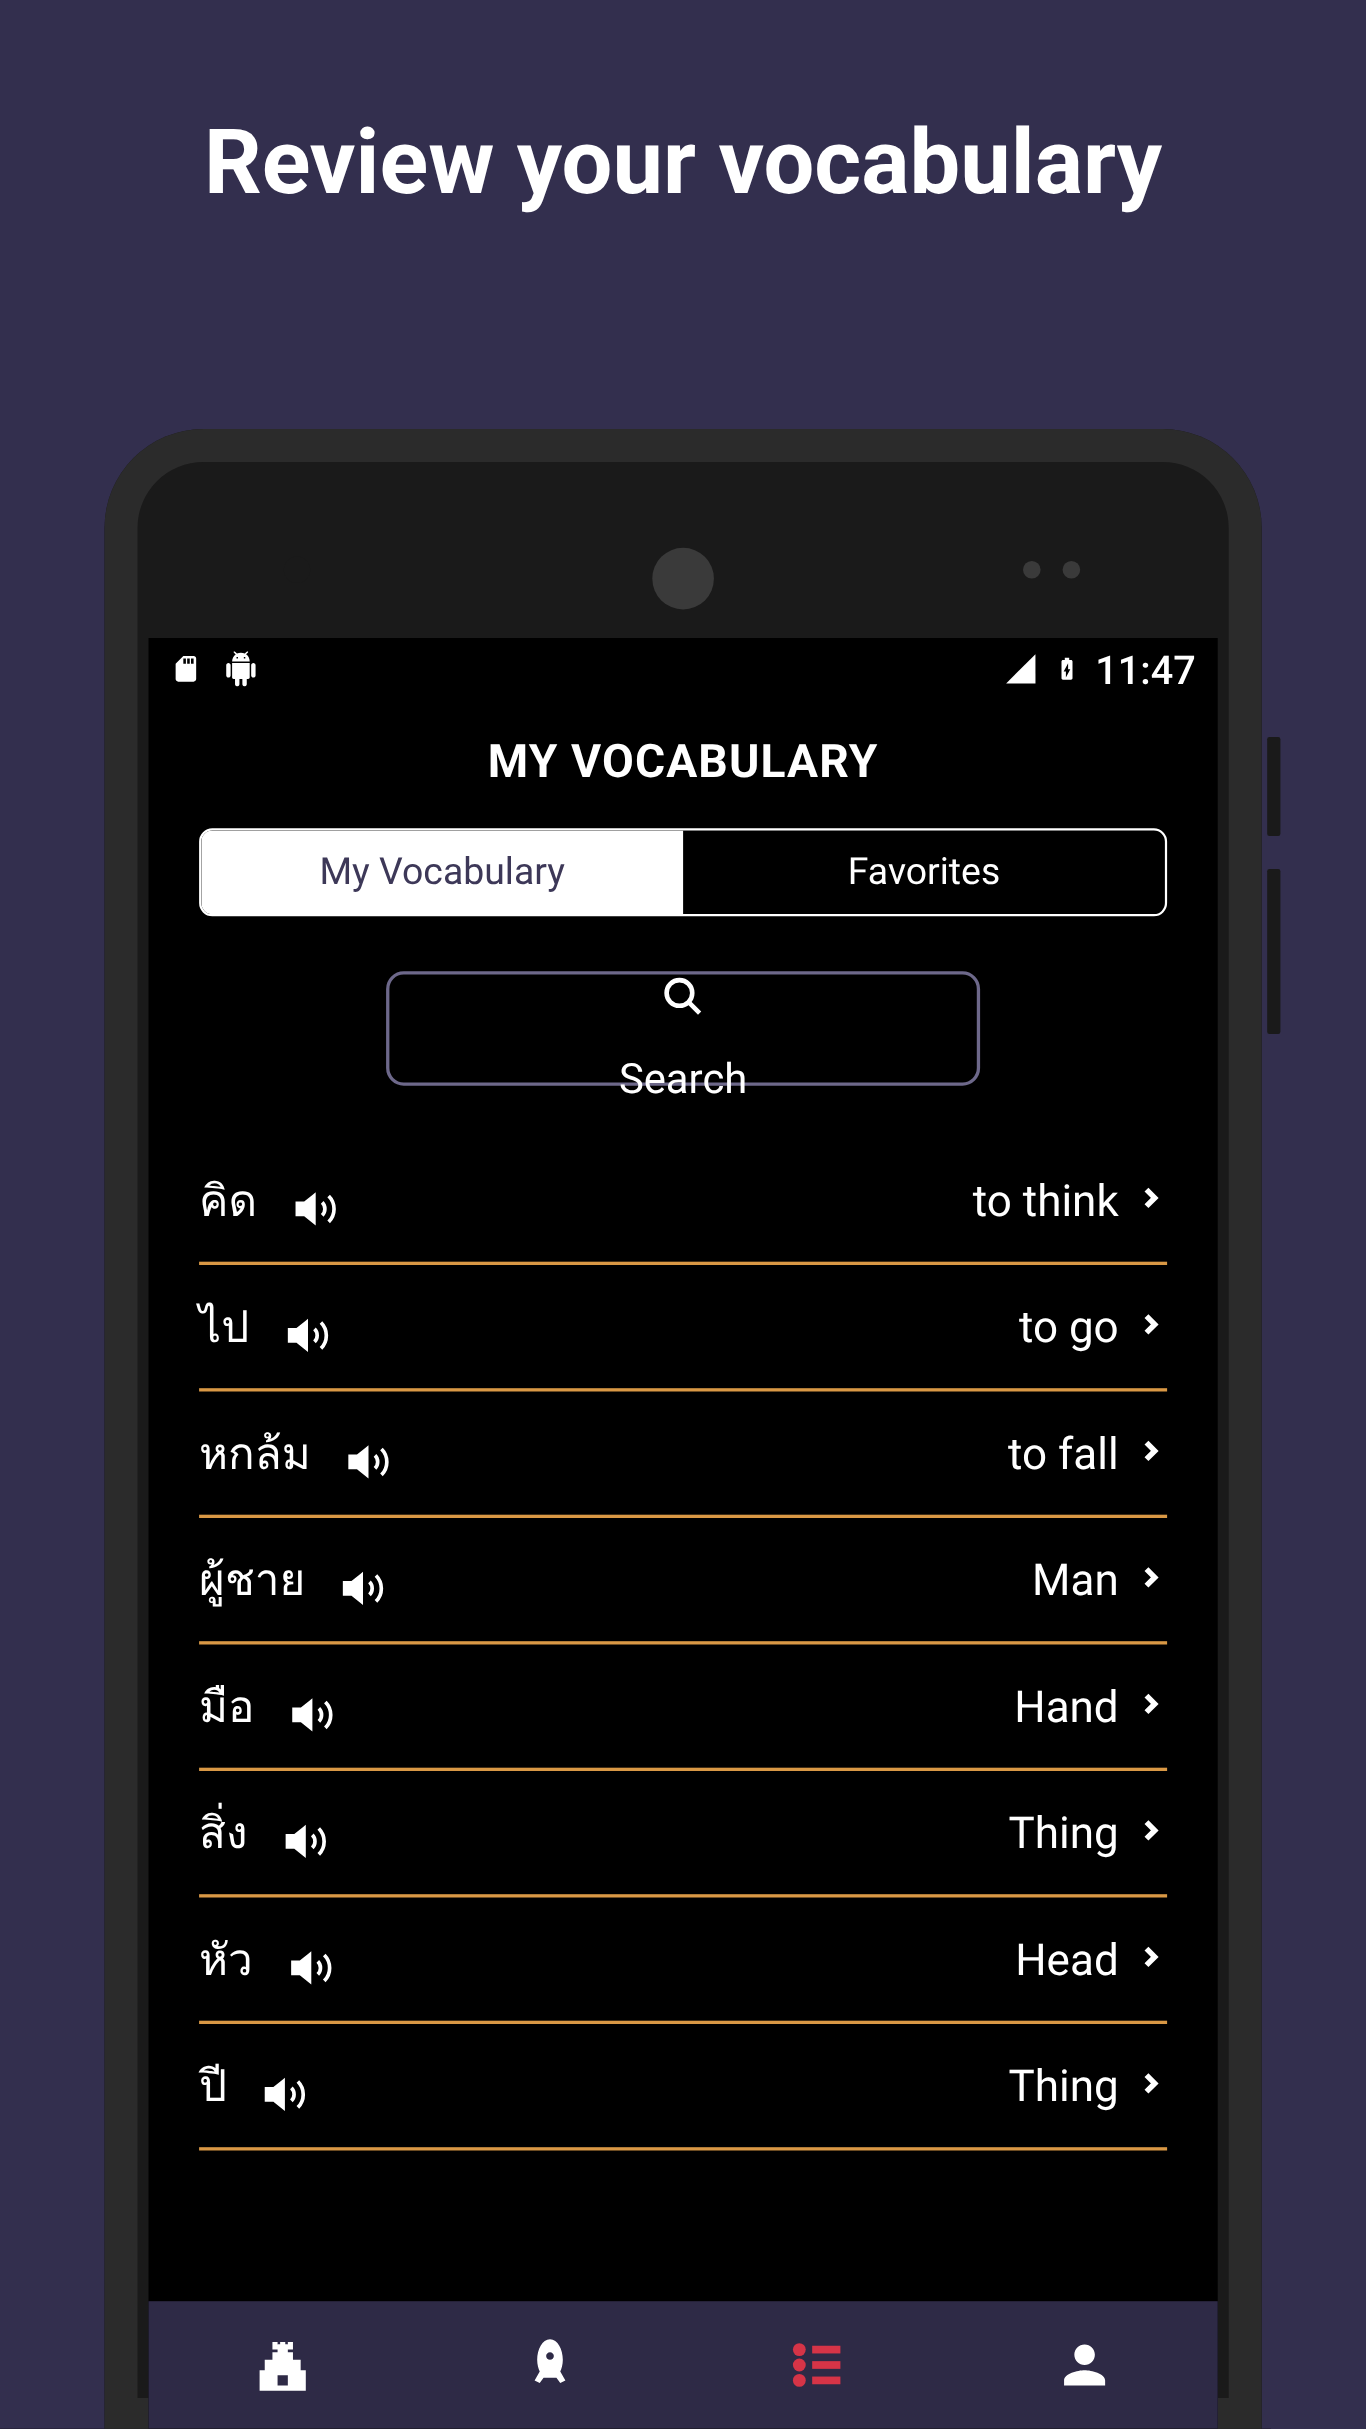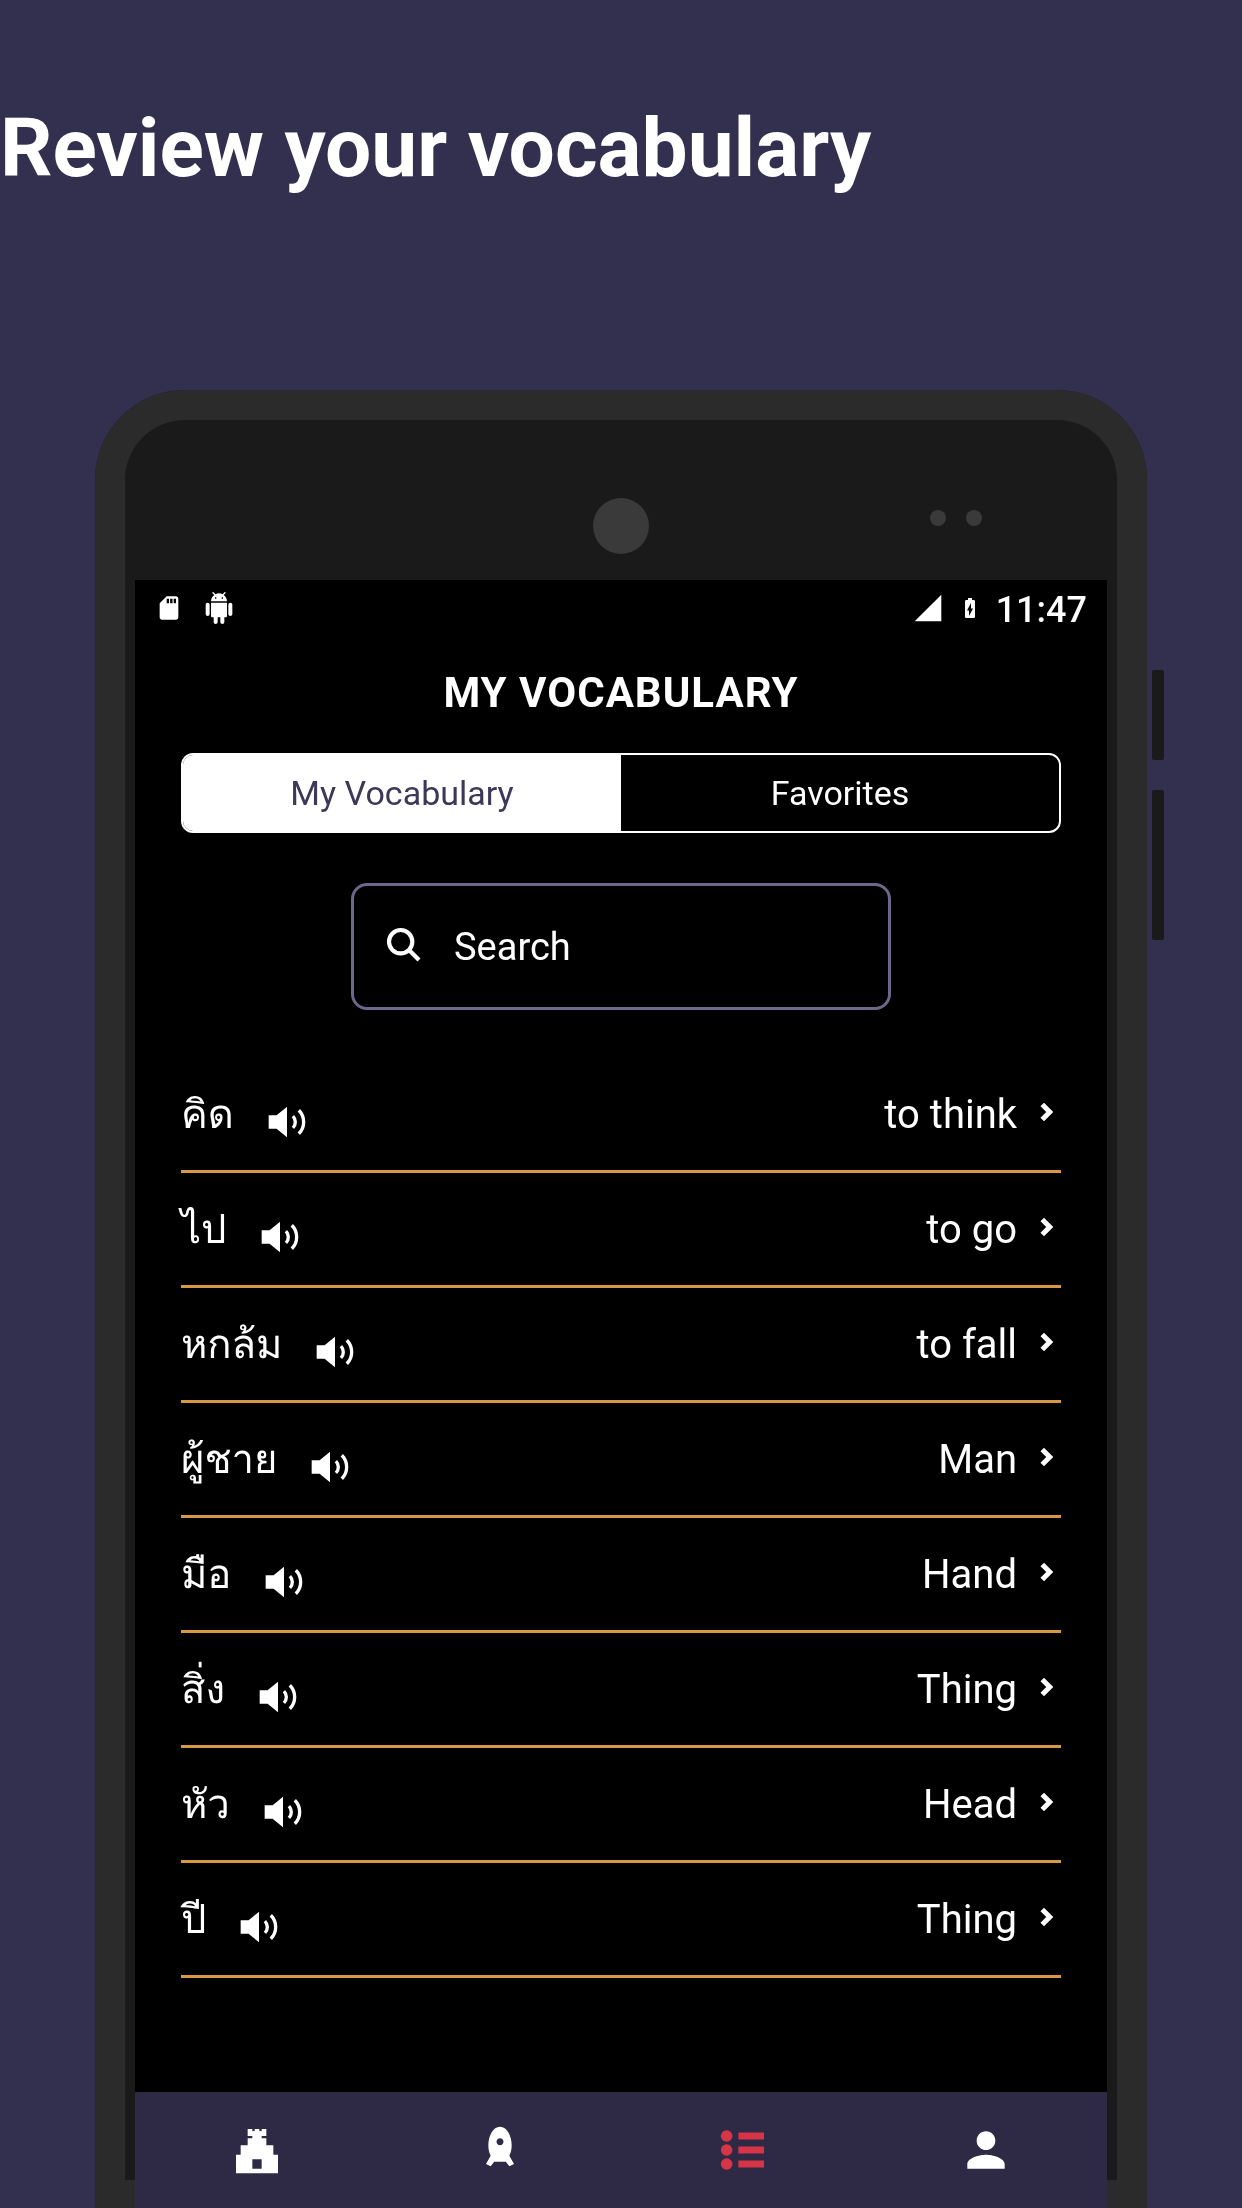--- a/index.html
+++ b/index.html
@@ -12,20 +12,21 @@
       height: 2208px;
       background: #332f4e;
       font-family: -apple-system, BlinkMacSystemFont, "Segoe UI", Roboto, sans-serif;
       overflow: hidden;
       position: relative;
     }
     .promo-title {
       color: #ffffff;
       font-size: 82px;
       font-weight: 700;
+      text-align: center;
       padding-top: 100px;
     }
     .phone-frame {
       position: absolute;
       top: 390px;
       left: 95px;
       width: 1052px;
       height: 1820px;
       background: #1a1a1a;
       border-radius: 90px 90px 0 0;
@@ -127,27 +128,28 @@
       color: #ffffff;
       cursor: pointer;
     }
     .tab.active {
       background: #ffffff;
       color: #3d3858;
     }
     .search-container {
       margin: 50px auto 48px;
       width: 540px;
-      height: 127px;
+      height: 104px;
       border: 3px solid #6d688a;
       border-radius: 16px;
       display: flex;
       align-items: center;
       padding: 0 30px;
       gap: 30px;
+      flex-direction: column;
     }
     .search-placeholder {
       color: #ffffff;
       font-size: 38px;
     }
     .vocab-list {
       flex: 1;
       overflow: hidden;
       padding: 0 46px;
     }

